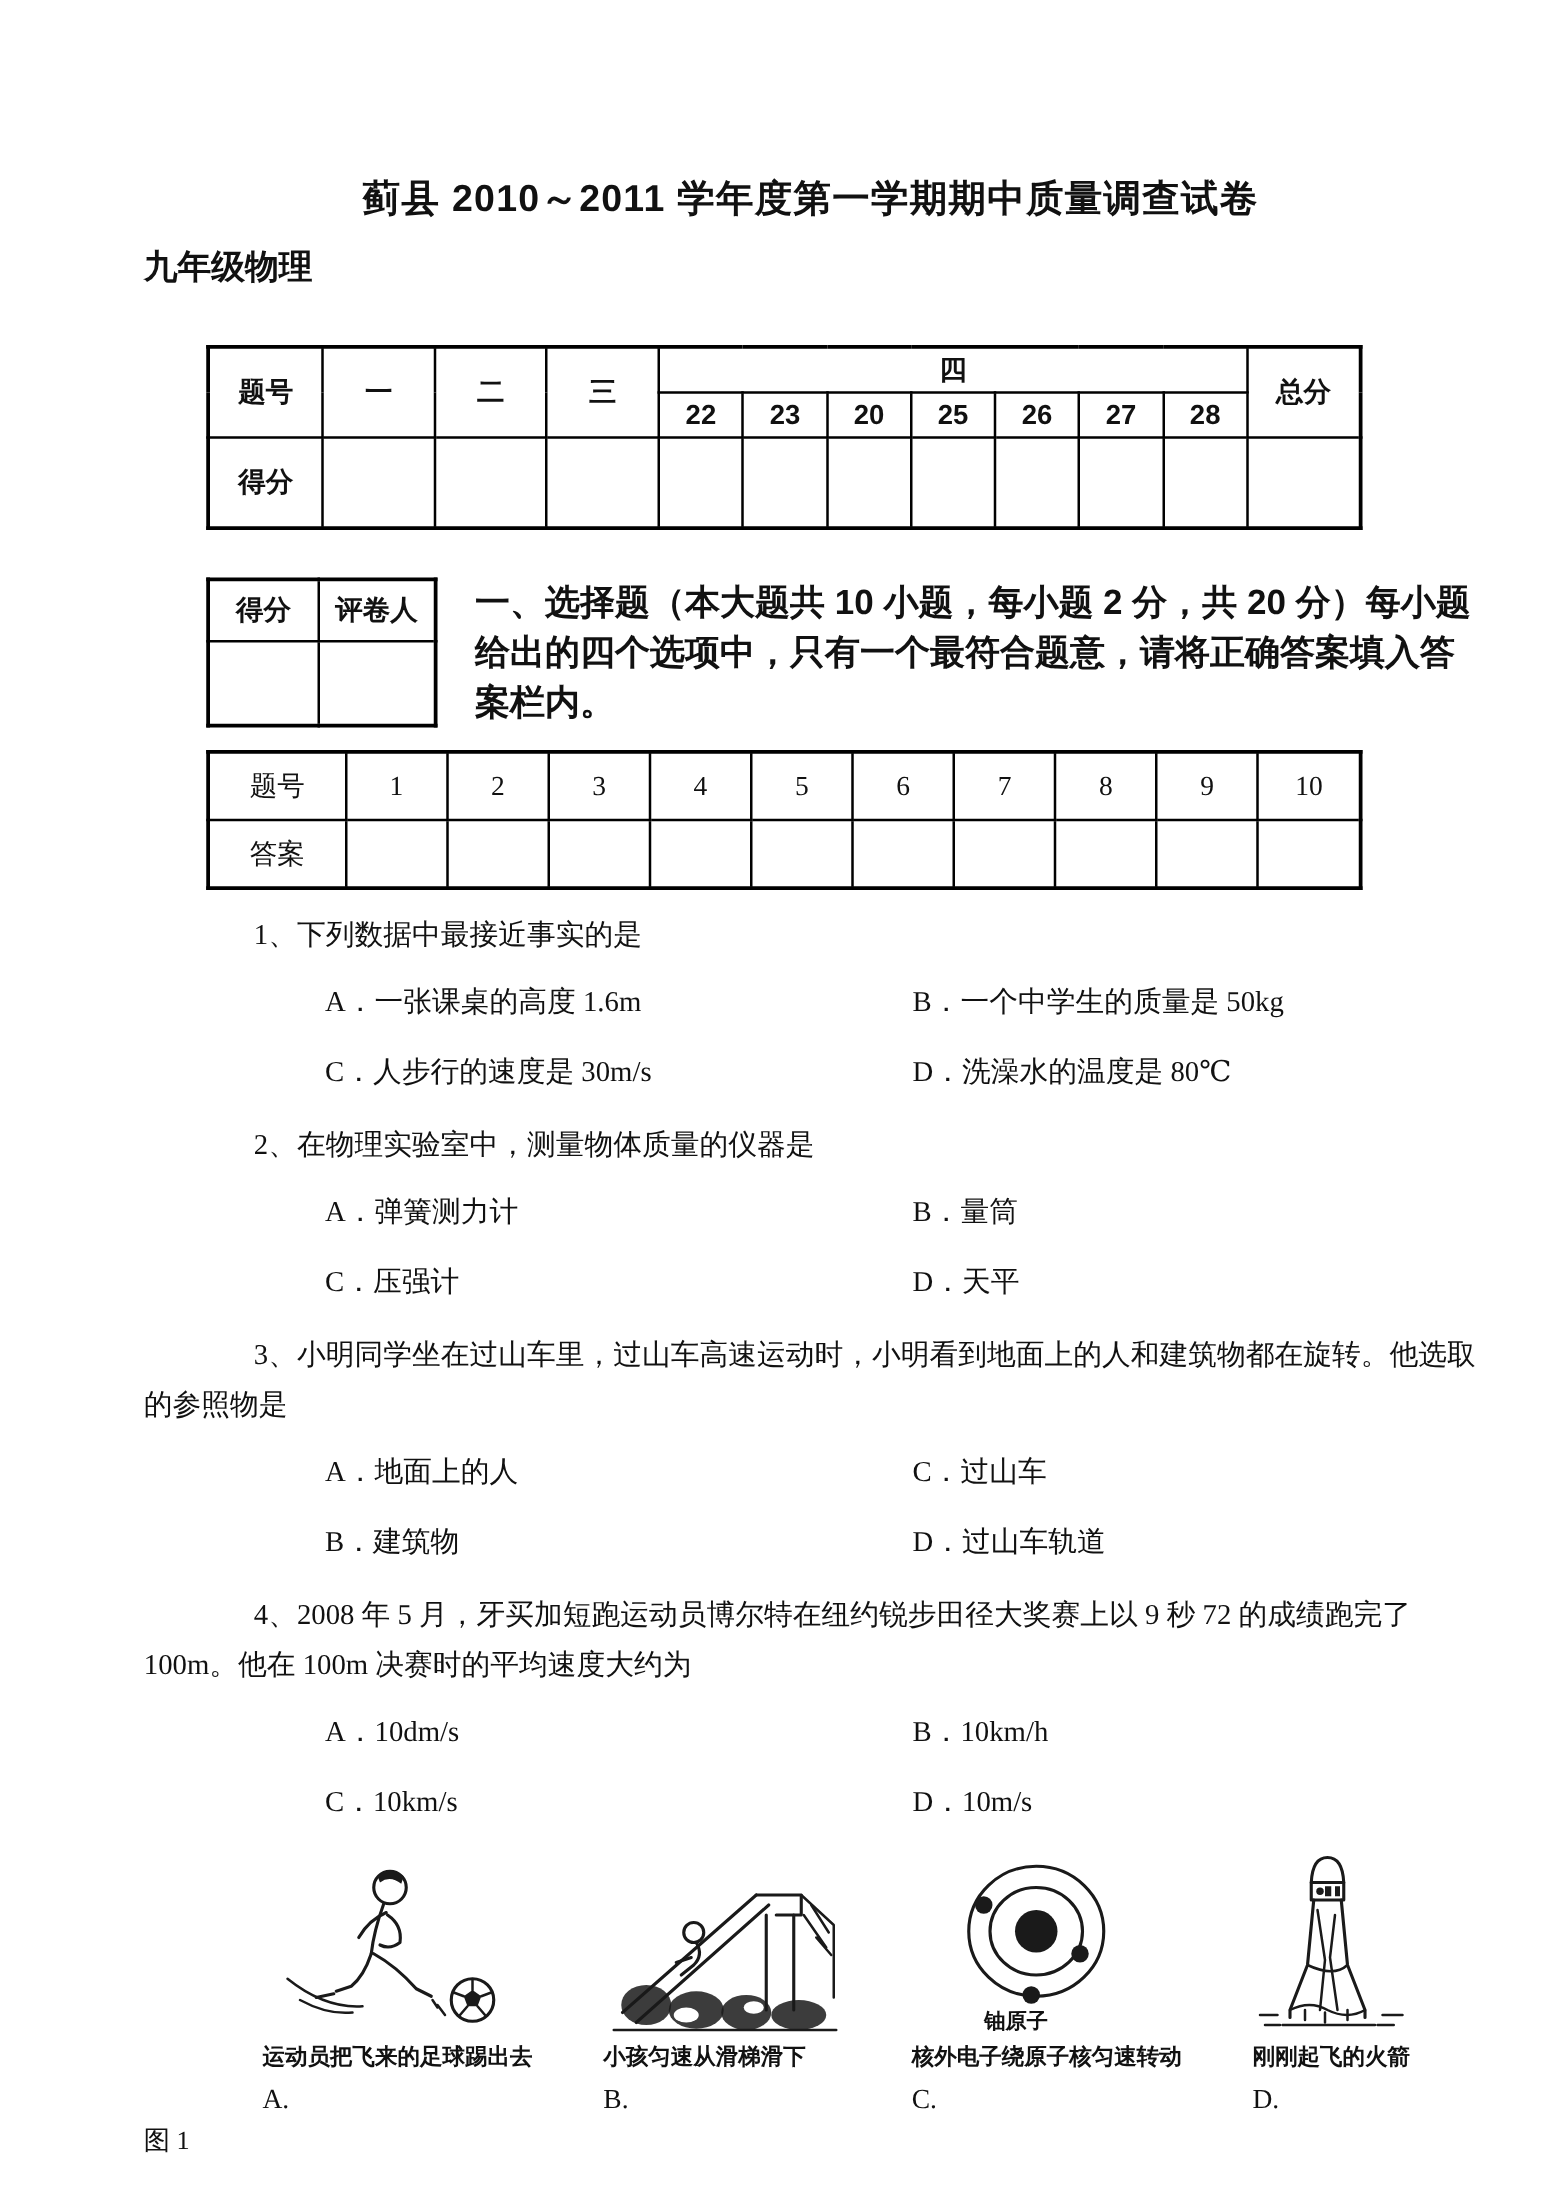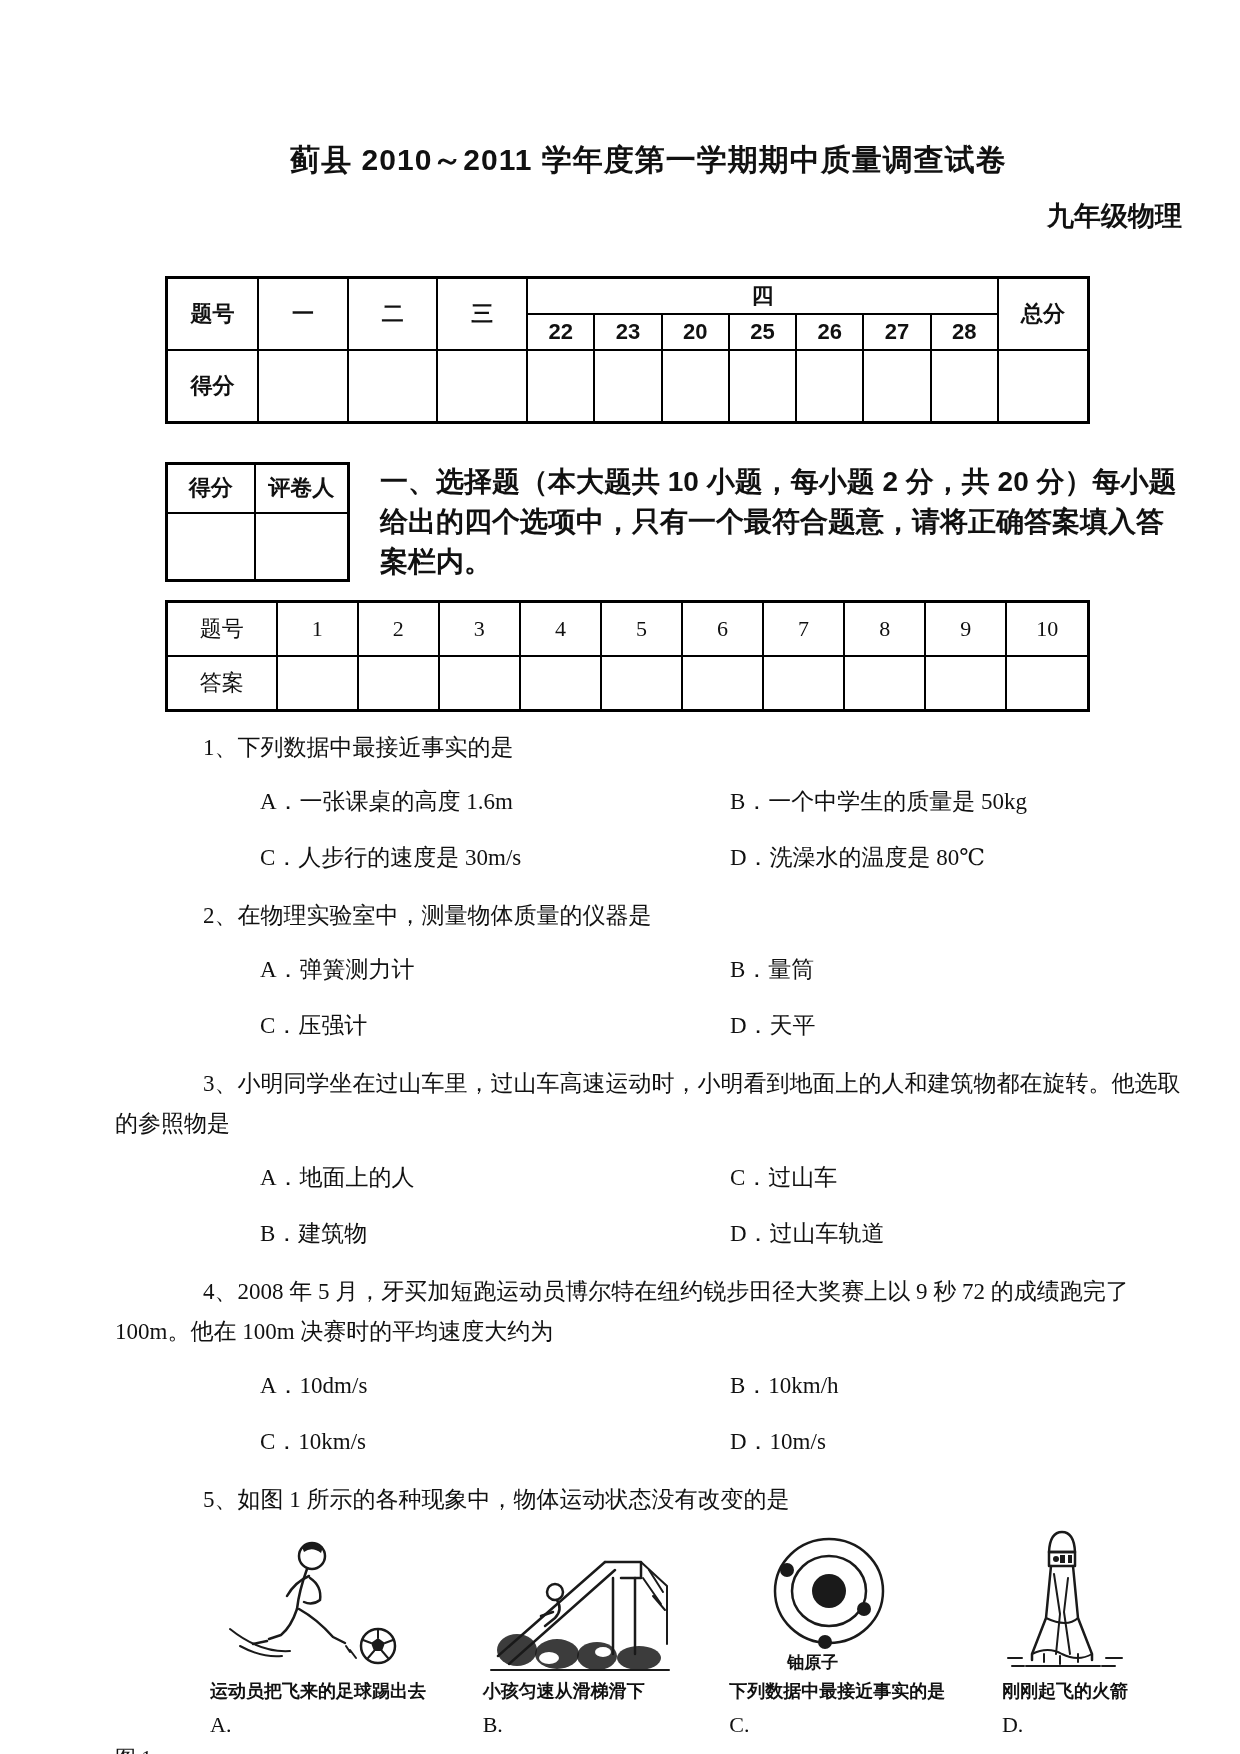--- a/index.html
+++ b/index.html
@@ -9,22 +9,22 @@
     color: #111;
   }
   .page { box-sizing: border-box; width: 1240px; height: 1754px; padding: 138px 58px 0 115px; }
 
   
   .title {
     text-align: center; font-weight: bold; font-size: 30px; line-height: 44px;
     font-family: "Liberation Sans", "DejaVu Sans", sans-serif; letter-spacing: 1px;
   }
   .subtitle {
-    text-align: right; font-weight: bold; font-size: 27px; line-height: 40px; margin-top: 14px;
-    font-family: Liberation Sans, sans-serif;
+    text-align: left; font-weight: bold; font-size: 27px; line-height: 40px; margin-top: 14px;
+    font-family: Liberation Mono, monospace;
   }
 
   
   table { border-collapse: collapse; table-layout: fixed; }
   .score-table {
     width: 925px; margin: 40px auto 0 50px;
     border: 3px solid #000; text-align: center;
     font-family: "Liberation Sans", "DejaVu Sans", sans-serif; font-weight: bold; font-size: 22px;
   }
   .score-table td { border: 2px solid #000; padding: 0; }
@@ -237,21 +237,20 @@
       <div class="q-stem">4、2008 年 5 月，牙买加短跑运动员博尔特在纽约锐步田径大奖赛上以 9 秒 72 的成绩跑完了 100m。他在 100m 决赛时的平均速度大约为</div>
       <div class="opt-grid">
         <span>A．10dm/s</span>
         <span>B．10km/h</span>
         <span>C．10km/s</span>
         <span>D．10m/s</span>
       </div>
     </div>
 
     <div>
-      <div class="q-stem">5、如图 1 所示的各种现象中，物体运动状态没有改变的是</div>
 
       <div class="figure-row">
 
         <div class="fig-cell">
           <svg class="fig-art" width="215" height="140" viewBox="0 0 215 140" fill="none" stroke="#1a1a1a" stroke-width="2.5">
             <circle cx="102" cy="22" r="13"></circle>
             <path d="M92 13 q10 -9 21 0 l-2 6 q-9 -7 -17 -1 z" fill="#1a1a1a" stroke="none"></path>
             <path d="M97 35 q-8 22 -10 40"></path>
             <path d="M99 42 q-14 6 -22 20"></path>
             <path d="M100 44 q12 8 10 22 q-8 6 -16 2"></path>
@@ -294,21 +293,21 @@
         <div class="fig-cell">
           <svg class="fig-art" width="200" height="118" viewBox="0 0 200 118" fill="none" stroke="#1a1a1a" stroke-width="2.5">
             <ellipse cx="100" cy="57" rx="54" ry="52"></ellipse>
             <ellipse cx="100" cy="57" rx="37" ry="35"></ellipse>
             <circle cx="100" cy="57" r="17" fill="#1a1a1a" stroke="none"></circle>
             <circle cx="58" cy="36" r="7" fill="#1a1a1a" stroke="none"></circle>
             <circle cx="135" cy="75" r="7" fill="#1a1a1a" stroke="none"></circle>
             <circle cx="96" cy="108" r="7" fill="#1a1a1a" stroke="none"></circle>
           </svg>
           <div class="fig-sublabel">铀原子</div>
-          <div class="fig-caption">下列数据中最接近事实的是</div>
+          <div class="fig-caption">核外电子绕原子核匀速转动</div>
           <div class="fig-letter">C.</div>
         </div>
 
         <div class="fig-cell">
           <svg class="fig-art" width="130" height="148" viewBox="0 0 130 148" fill="none" stroke="#1a1a1a" stroke-width="2.5">
             <path d="M60 6 q12 0 13 20 l-26 0 q1 -20 13 -20 z"></path>
             <path d="M47 26 h26 v14 h-26 z"></path>
             <circle cx="54" cy="33" r="3" fill="#1a1a1a" stroke="none"></circle>
             <rect x="58" y="29" width="5" height="8" fill="#1a1a1a" stroke="none"></rect>
             <rect x="66" y="29" width="4" height="8" fill="#1a1a1a" stroke="none"></rect>

